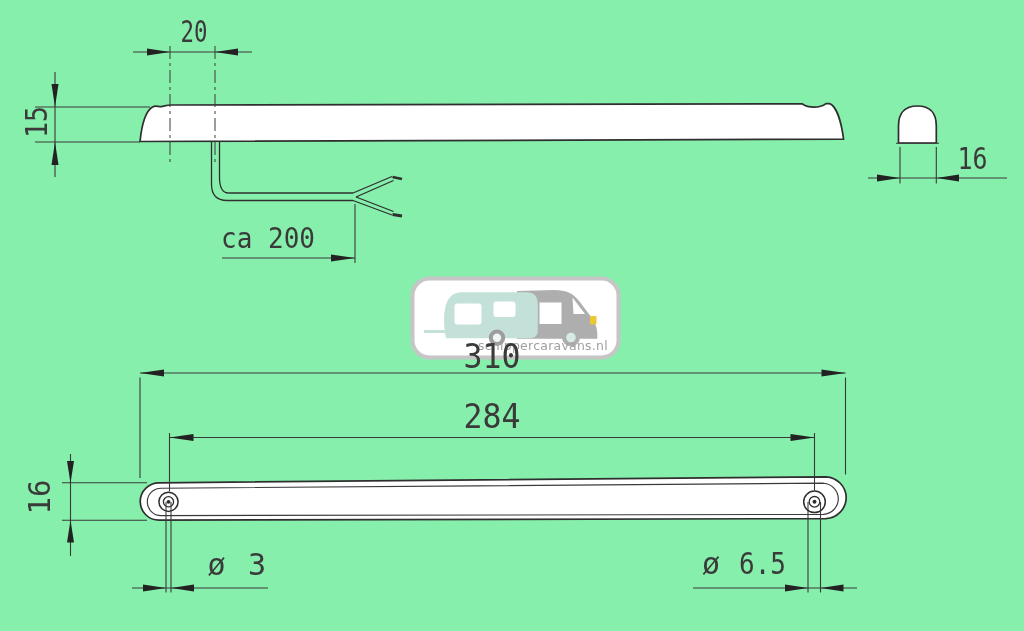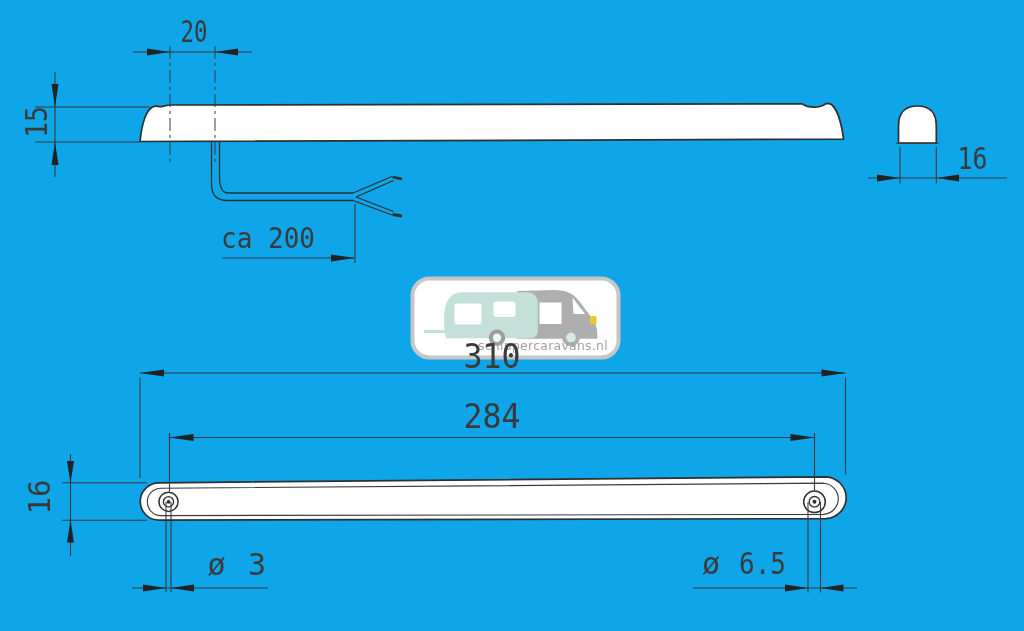--- a/index.html
+++ b/index.html
@@ -1,16 +1,16 @@
 <!DOCTYPE html>
 <html><head>
 <meta charset="utf-8">
 <style>
   html,body{margin:0;padding:0;background:#ffffff;}
-  .stage{position:relative;width:1024px;height:631px;background:#0ea5e9;overflow:hidden;}
+  .stage{position:relative;width:1024px;height:631px;background:#86efac;overflow:hidden;}
   svg{display:block;}
   .dim-text{font-family:"DejaVu Sans Mono","Liberation Mono",monospace;fill:#3a3a3a;}
   .logo-text{font-family:"DejaVu Sans","Liberation Sans",sans-serif;fill:#a0a0a0;letter-spacing:.3px;}
   .outline{fill:#ffffff;stroke:#2f2f2f;stroke-width:1.7;stroke-linejoin:round;}
   .thin{stroke:#3a3a3a;stroke-width:1.1;fill:none;}
   .inner{stroke:#3a3a3a;stroke-width:1.15;fill:none;}
   .centerline{stroke:#3a3a3a;stroke-width:1;fill:none;stroke-dasharray:13 4 3 4;}
   .arrow{fill:#222222;stroke:none;}
   .cable{stroke:#2f2f2f;stroke-width:1.3;fill:none;}
   .cable-tip{stroke:#2f2f2f;stroke-width:2.8;fill:none;}

